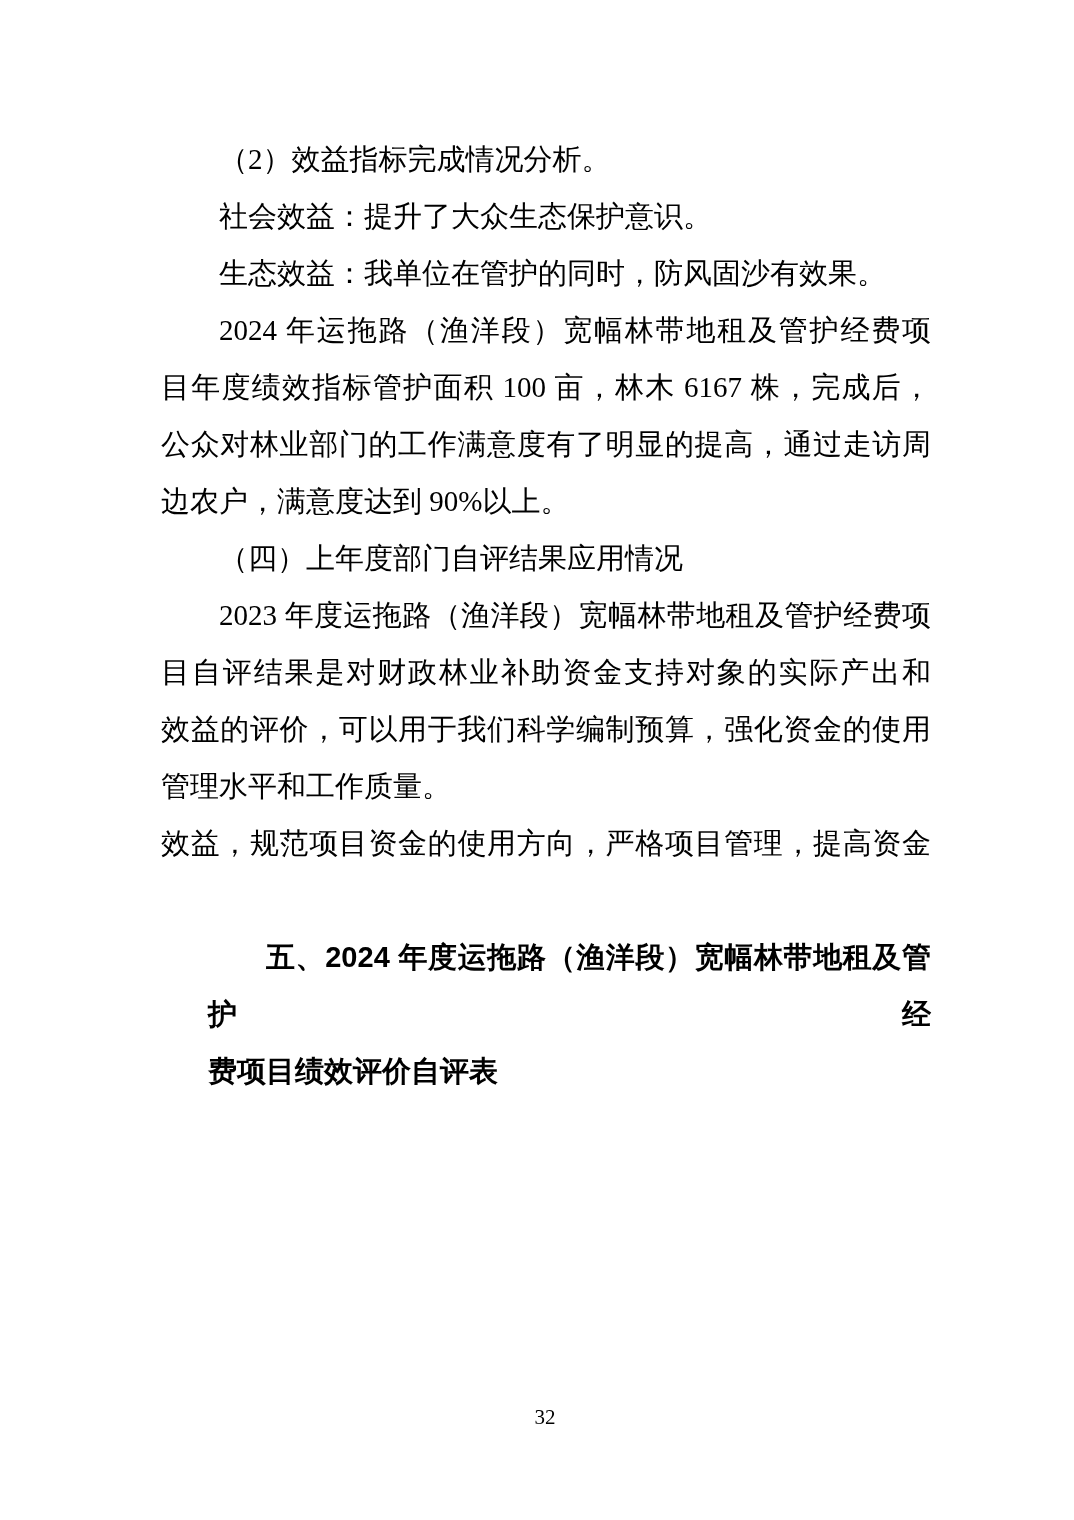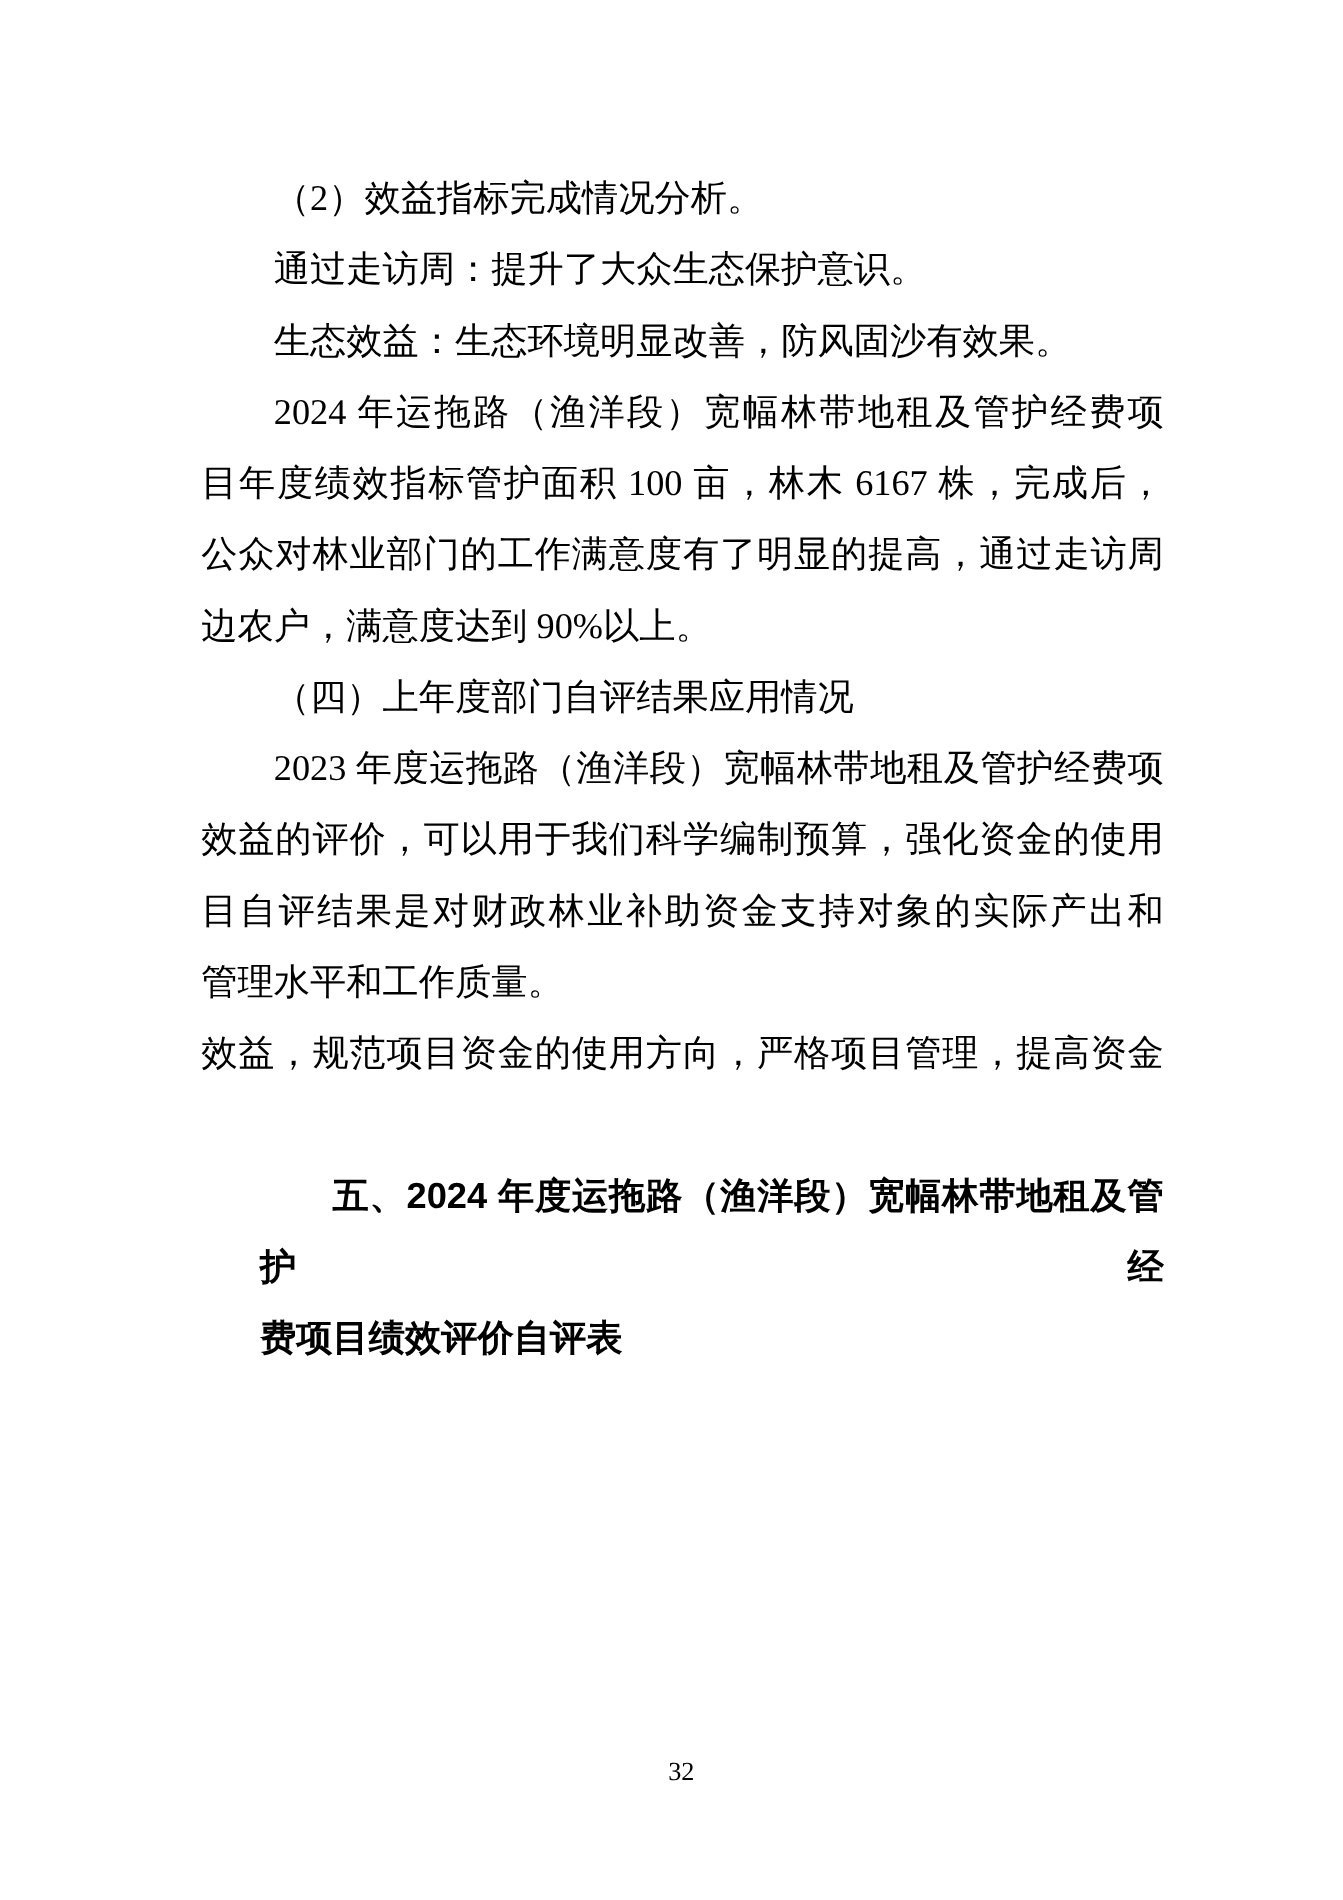--- a/index.html
+++ b/index.html
@@ -50,38 +50,38 @@
 </style>
 </head>
 <body>
 
 <div class="page">
   <div class="doc-body">
       <div class="para body">
         <div class="line last indent">（2）效益指标完成情况分析。</div>
       </div>
       <div class="para body">
-        <div class="line last indent">通过走访周：提升了大众生态保护意识。</div>
+        <div class="line last indent">社会效益：提升了大众生态保护意识。</div>
       </div>
       <div class="para body">
-        <div class="line last indent">生态效益：生态环境明显改善，防风固沙有效果。</div>
+        <div class="line last indent">生态效益：我单位在管护的同时，防风固沙有效果。</div>
       </div>
       <div class="para body">
         <div class="line indent">2024 年运拖路（渔洋段）宽幅林带地租及管护经费项</div>
         <div class="line">目年度绩效指标管护面积 100 亩，林木 6167 株，完成后，</div>
         <div class="line">公众对林业部门的工作满意度有了明显的提高，通过走访周</div>
         <div class="line last">边农户，满意度达到 90%以上。</div>
       </div>
       <div class="para body">
         <div class="line last indent">（四）上年度部门自评结果应用情况</div>
       </div>
       <div class="para body">
         <div class="line indent">2023 年度运拖路（渔洋段）宽幅林带地租及管护经费项</div>
+        <div class="line">目自评结果是对财政林业补助资金支持对象的实际产出和</div>
         <div class="line">效益的评价，可以用于我们科学编制预算，强化资金的使用</div>
-        <div class="line">目自评结果是对财政林业补助资金支持对象的实际产出和</div>
         <div class="line last">管理水平和工作质量。</div>
         <div class="line">效益，规范项目资金的使用方向，严格项目管理，提高资金</div>
       </div>
       <div class="para spacer"></div>
       <div class="para heading">
         <div class="line indent">五、2024 年度运拖路（渔洋段）宽幅林带地租及管护经</div>
         <div class="line last">费项目绩效评价自评表</div>
       </div>
     </div>
   <div class="page-number">32</div>

